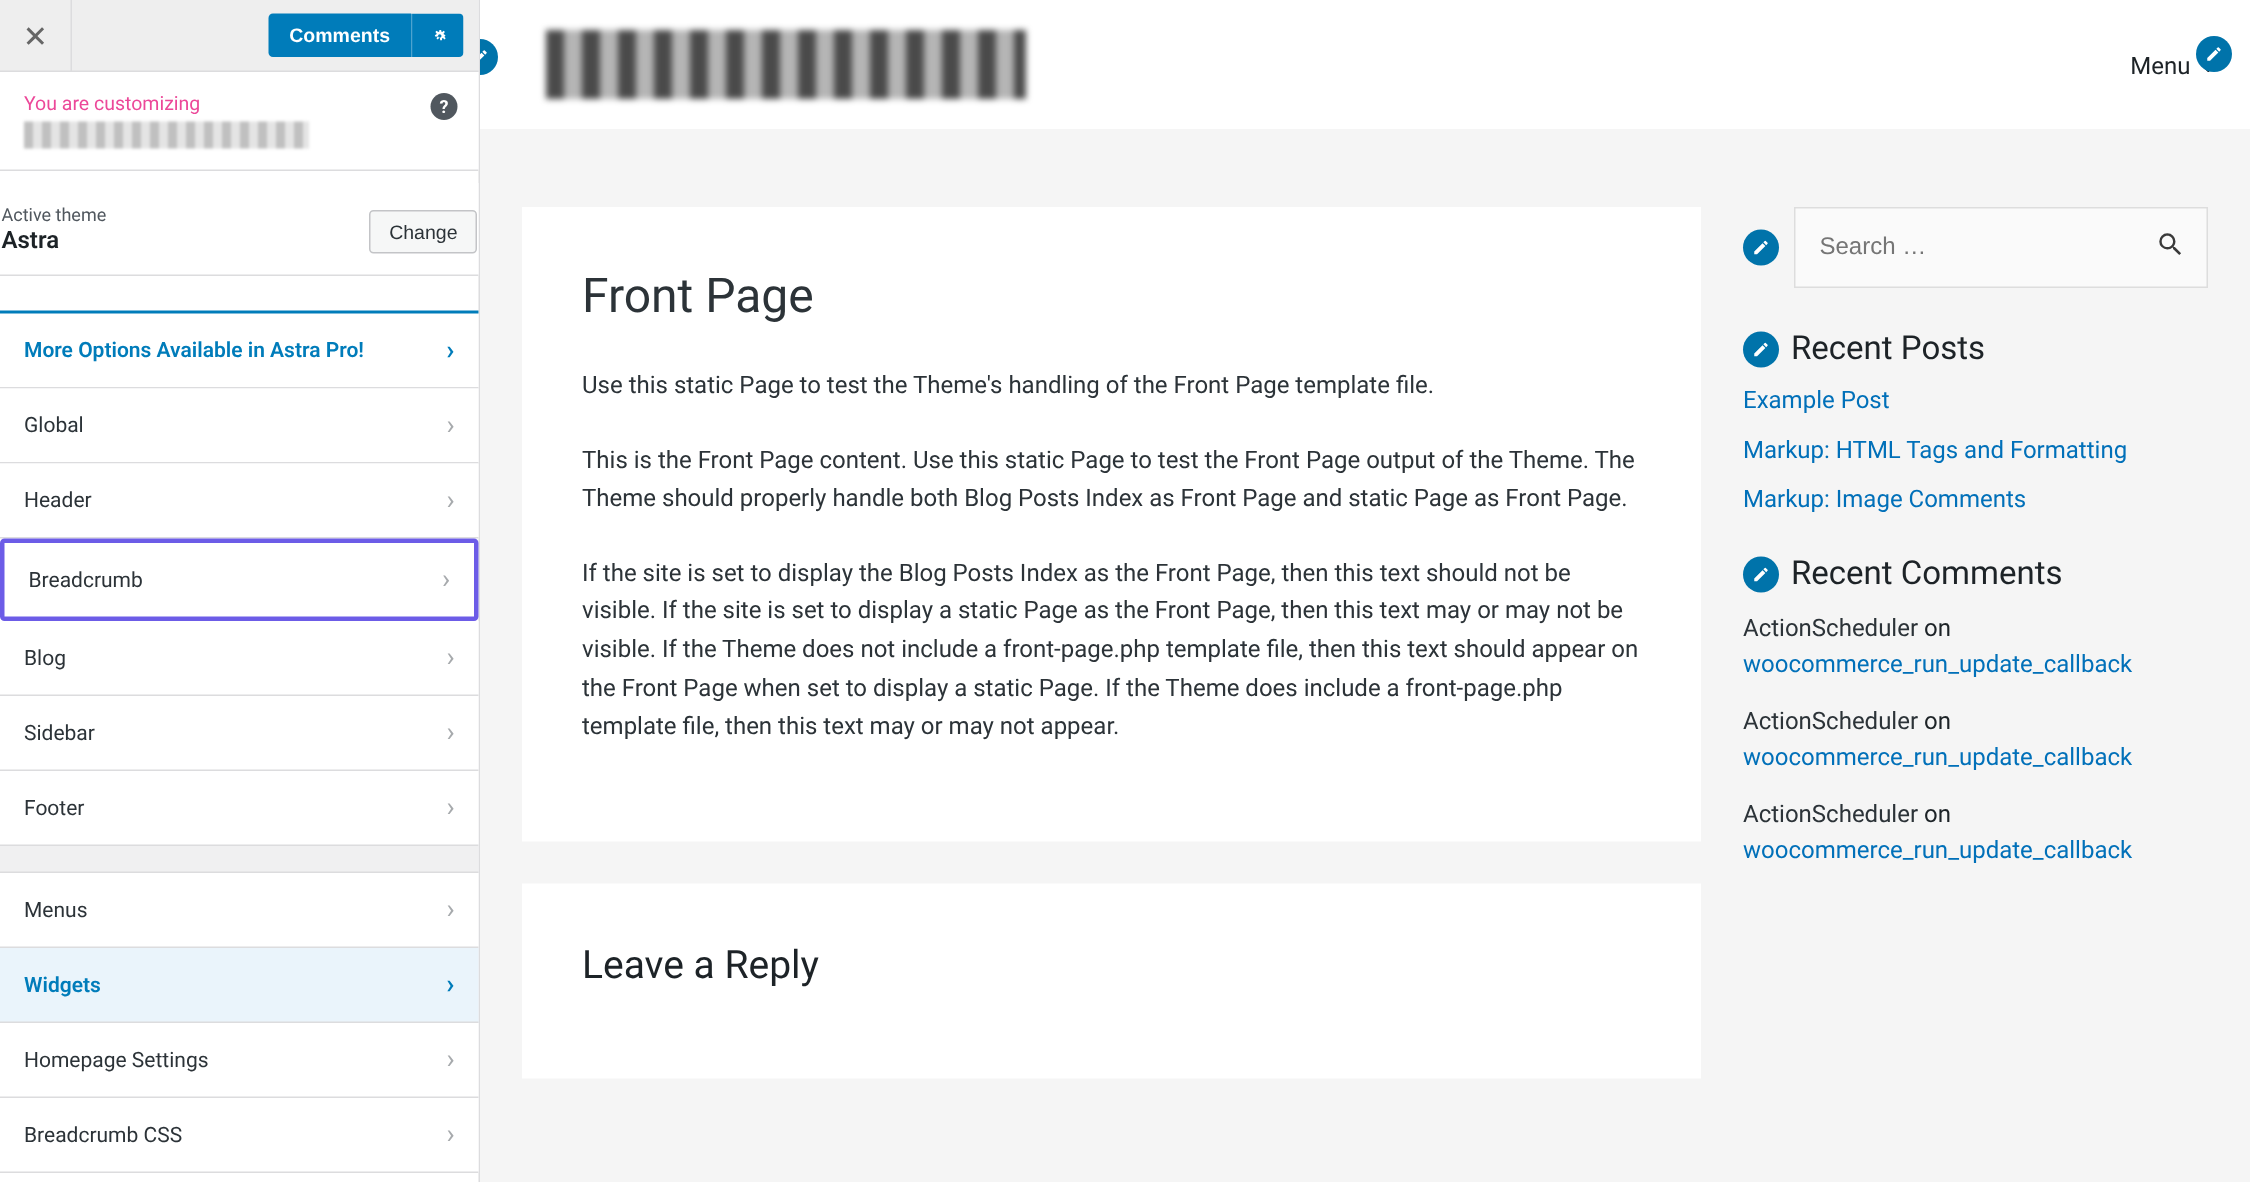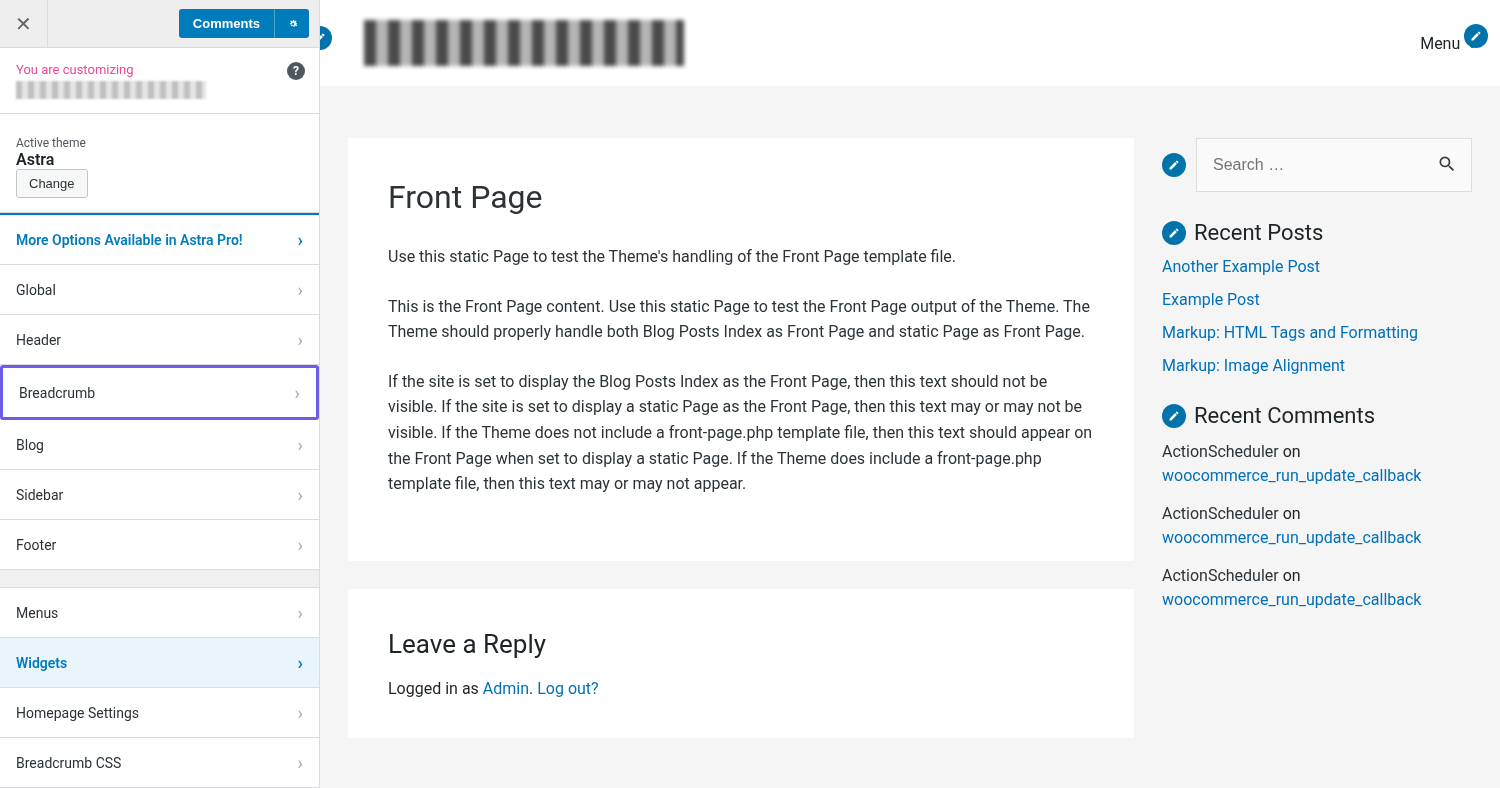--- a/index.html
+++ b/index.html
@@ -9,25 +9,25 @@
 .sidebar-top { display: flex; align-items: center; justify-content: space-between; background: #eee; border-bottom: 1px solid #dcdcde; height: 48px; padding-right: 10px; }
 .close-btn { width: 48px; height: 48px; display: flex; align-items: center; justify-content: center; cursor: pointer; border-right: 1px solid #dcdcde; font-size: 20px; color: #666; }
 .publish-group { display: flex; }
 .publish-btn { background: #007cba; color: #fff; border: none; padding: 7px 14px; font-size: 13px; font-weight: 600; border-radius: 3px 0 0 3px; cursor: pointer; }
 .gear-btn { background: #007cba; color: #fff; border: none; border-left: 1px solid rgba(255,255,255,.3); padding: 7px 10px; border-radius: 0 3px 3px 0; cursor: pointer; display: flex; align-items: center; }
 .gear-btn svg { width: 14px; height: 14px; fill: #fff; }
 .customizing { padding: 14px 16px; border-bottom: 1px solid #dcdcde; position: relative; background: #fff; }
 .customizing-text { color: #ec4899; font-size: 13px; }
 .help-icon { position: absolute; right: 14px; top: 14px; width: 18px; height: 18px; border-radius: 50%; background: #50575e; color: #fff; display: flex; align-items: center; justify-content: center; font-size: 12px; font-weight: bold; cursor: pointer; }
 .censored-site { margin-top: 4px; width: 190px; height: 18px; background: repeating-linear-gradient(90deg,#c0c0c0 0 6px,#e4e4e4 6px 12px); filter: blur(1px); }
-.active-theme { padding: 14px 16px; display: flex; align-items: flex-start; justify-content: space-between; border-bottom: 1px solid #dcdcde; margin-top: 8px; background: #fff; flex-direction: column; }
+.active-theme { padding: 14px 1px; display: flex; align-items: flex-end; justify-content: space-between; border-bottom: 1px solid #dcdcde; margin-top: 8px; background: #fff; }
 .active-theme-label { font-size: 12px; color: #50575e; }
 .active-theme-name { font-size: 16px; font-weight: 600; }
 .change-btn { background: #f6f7f7; border: 1px solid #c3c4c7; padding: 6px 12px; border-radius: 3px; font-size: 13px; cursor: pointer; color: #2c3338; }
-.menu-list { display: flex; flex-direction: column; }
+.menu-list { display: flex; flex-direction: column; margin-top: 23px; }
 .menu-item { display: flex; align-items: center; justify-content: space-between; padding: 14px 16px; border-bottom: 1px solid #dcdcde; background: #fff; cursor: pointer; font-size: 14px; color: #2c3338; }
 .menu-item.promo { color: #007cba; font-weight: 600; border-top: 2px solid #007cba; }
 .menu-item.promo .chev { color: #007cba; }
 .menu-item .chev { color: #a7aaad; font-size: 18px; }
 .menu-item.highlighted { border: 3px solid #6c5ce7; border-radius: 3px; }
 .menu-item.active { background: #eaf4fb; color: #007cba; font-weight: 600; }
 .menu-item.active .chev { color: #007cba; }
 .menu-spacer { height: 18px; background: #f0f0f1; border-bottom: 1px solid #dcdcde; }
 .preview { flex: 1; position: relative; background: #f5f5f5; overflow: hidden; }
 .preview-header { height: 86px; background: #fff; display: flex; align-items: center; justify-content: space-between; padding: 0 22px; position: relative; }
@@ -168,23 +168,20 @@
     <div class="preview-body">
       <div class="main-col">
         <div class="card">
           <h1 class="page-title">Front Page</h1>
           <p class="page-p">Use this static Page to test the Theme's handling of the Front Page template file.</p>
           <p class="page-p">This is the Front Page content. Use this static Page to test the Front Page output of the Theme. The Theme should properly handle both Blog Posts Index as Front Page and static Page as Front Page.</p>
           <p class="page-p">If the site is set to display the Blog Posts Index as the Front Page, then this text should not be visible. If the site is set to display a static Page as the Front Page, then this text may or may not be visible. If the Theme does not include a front-page.php template file, then this text should appear on the Front Page when set to display a static Page. If the Theme does include a front-page.php template file, then this text may or may not appear.</p>
         </div>
         <div class="card">
           <h2 class="reply-title">Leave a Reply</h2>
-          <div class="reply-line">
-            <span>Logged in as </span><a href="#">Admin</a><span>. </span><a href="#">Log out?</a>
-          </div>
         </div>
       </div>
 
       <div class="side-col">
         <div class="search-wrap">
           <div class="edit-pin">
             <svg viewBox="0 0 24 24">
                 <path d="M3 17.25V21h3.75L17.81 9.94l-3.75-3.75L3 17.25zM20.71 7.04a1 1 0 000-1.41l-2.34-2.34a1 1 0 00-1.41 0l-1.83 1.83 3.75 3.75 1.83-1.83z"></path>
               </svg>
           </div>
@@ -201,24 +198,23 @@
         <div class="widget-block">
           <div class="widget-head">
             <div class="edit-pin">
               <svg viewBox="0 0 24 24">
                   <path d="M3 17.25V21h3.75L17.81 9.94l-3.75-3.75L3 17.25zM20.71 7.04a1 1 0 000-1.41l-2.34-2.34a1 1 0 00-1.41 0l-1.83 1.83 3.75 3.75 1.83-1.83z"></path>
                 </svg>
             </div>
             <h3 class="widget-title">Recent Posts</h3>
           </div>
           <div class="widget-list">
-            <a href="#">Another Example Post</a>
             <a href="#">Example Post</a>
             <a href="#">Markup: HTML Tags and Formatting</a>
-            <a href="#">Markup: Image Alignment</a>
+            <a href="#">Markup: Image Comments</a>
           </div>
         </div>
 
         <div class="widget-block">
           <div class="widget-head">
             <div class="edit-pin">
               <svg viewBox="0 0 24 24">
                   <path d="M3 17.25V21h3.75L17.81 9.94l-3.75-3.75L3 17.25zM20.71 7.04a1 1 0 000-1.41l-2.34-2.34a1 1 0 00-1.41 0l-1.83 1.83 3.75 3.75 1.83-1.83z"></path>
                 </svg>
             </div>

